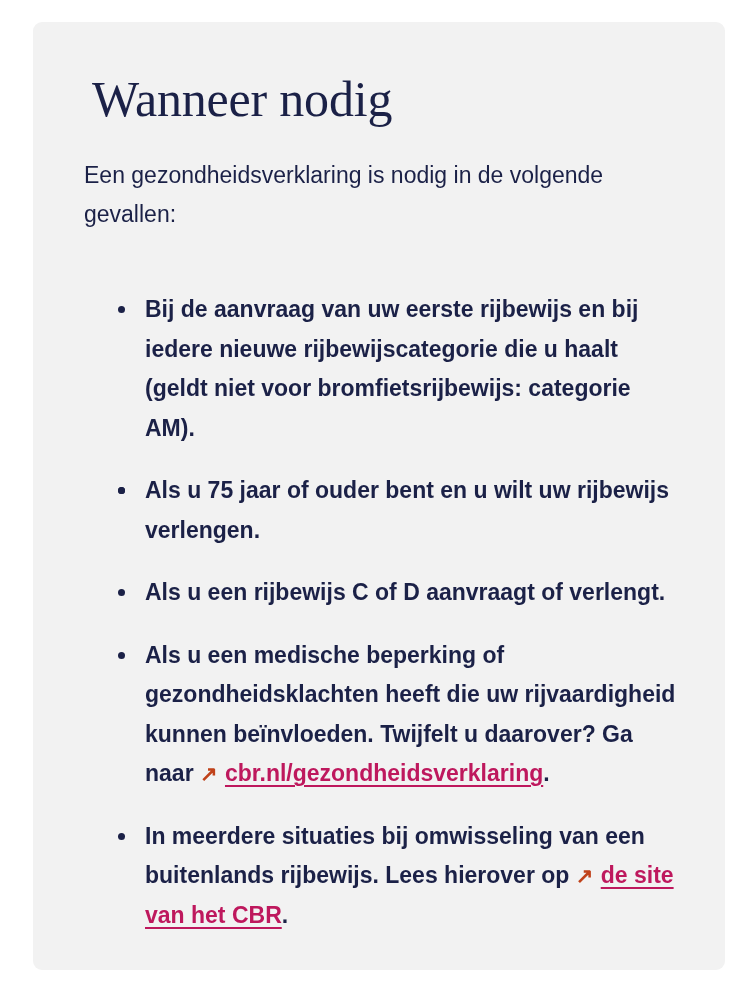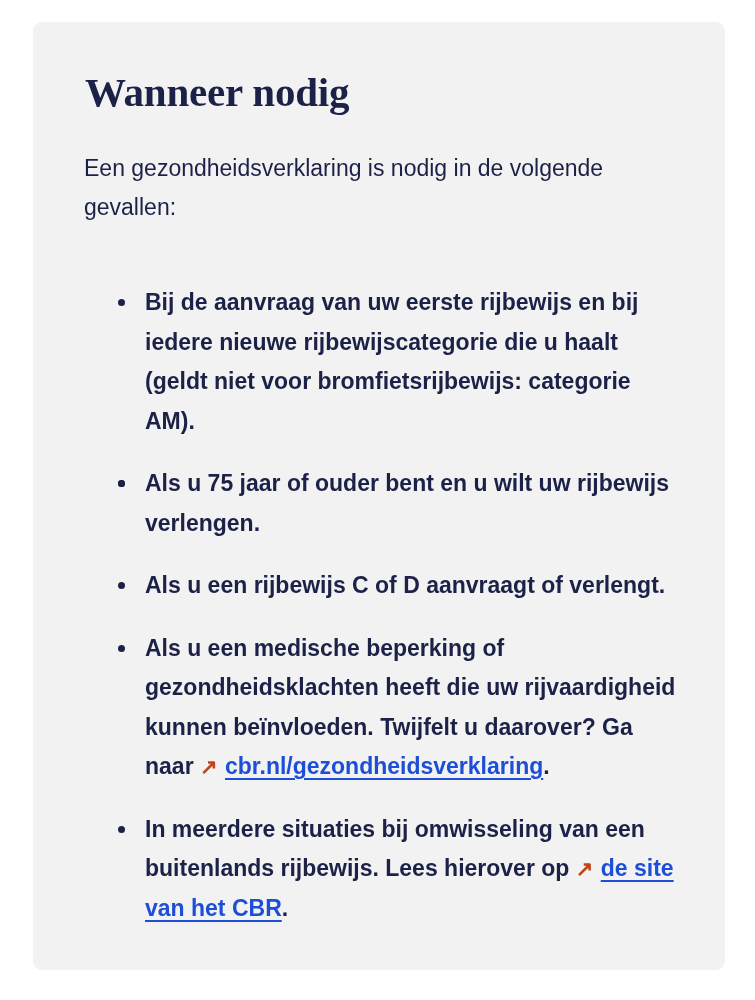--- a/index.html
+++ b/index.html
@@ -30,26 +30,26 @@
     height: 948px;
     background: #f2f2f2;
     border-radius: 9px;
     box-sizing: border-box;
     padding: 38px 40px 0 51px;
     overflow: hidden;
   }
 
   .page-title {
     font-family: "Liberation Serif", serif;
-    font-size: 41px;
+    font-size: 50px;
     line-height: 62px;
-    font-weight: 700;
+    font-weight: 400;
     color: #1b2147;
     letter-spacing: -0.2px;
-    margin: 1px;
+    margin: 8px;
     padding: 0;
   }
 
   .intro {
     font-family: Liberation Sans, sans-serif;
     font-size: 23px;
     line-height: 39px;
     color: #1b2147;
     margin: 26px 0 0 0;
     max-width: 580px;
@@ -81,21 +81,21 @@
     position: absolute;
     left: 34px;
     top: 16px;
     width: 7px;
     height: 7px;
     border-radius: 50%;
     background: #1b2147;
   }
 
   .ext-link {
-    color: #1d4ed8;
+    color: #be185d;
     text-decoration: underline;
     text-decoration-thickness: 1.5px;
     text-underline-offset: 4px;
     cursor: pointer;
   }
 
   .ext-arrow {
     color: #c0421a;
     text-decoration: none;
     display: inline-block;

